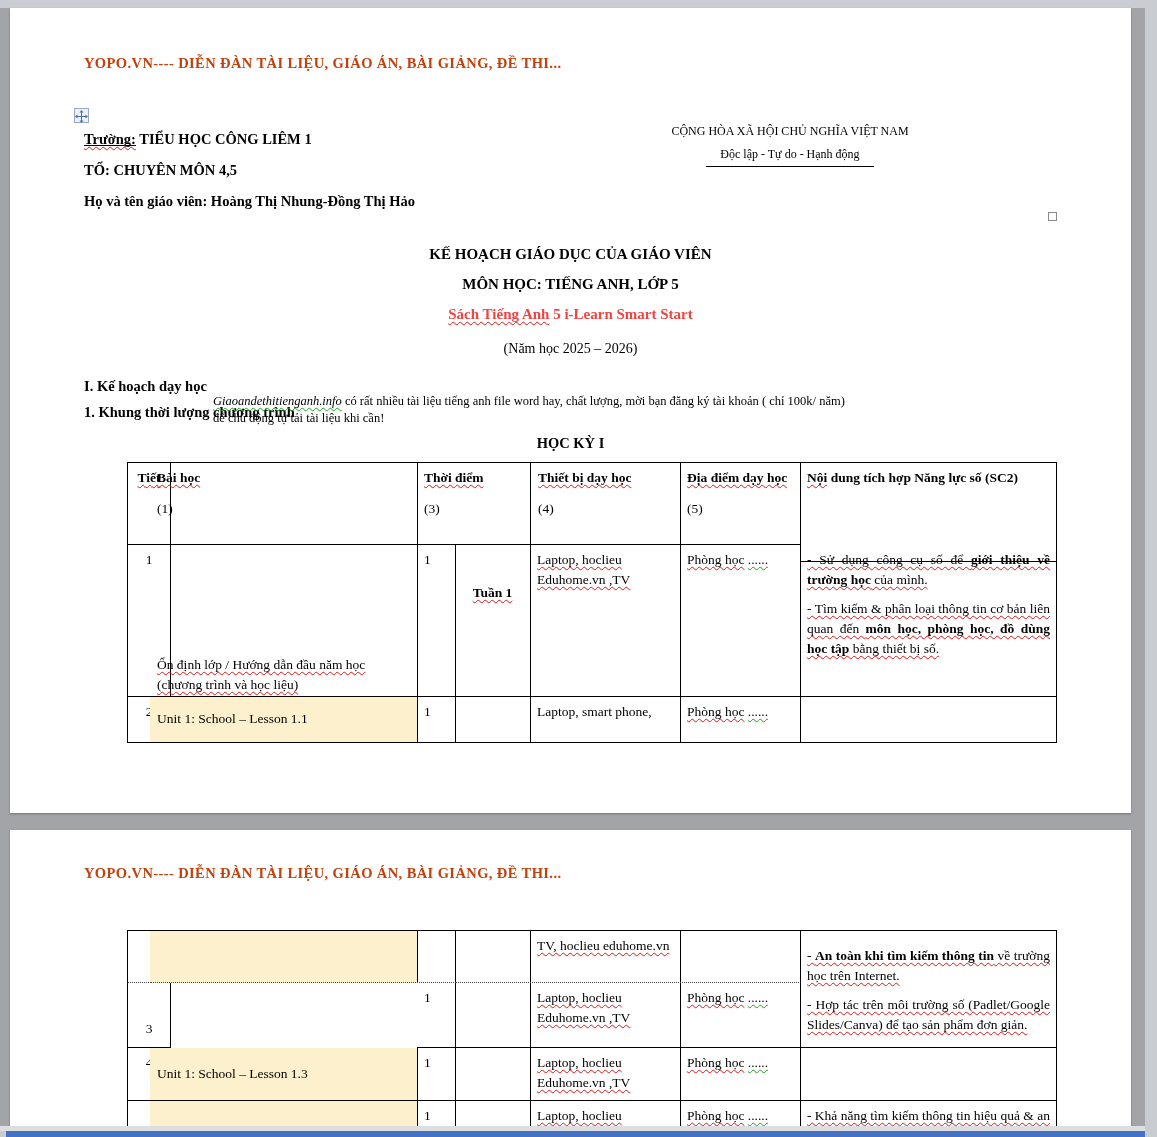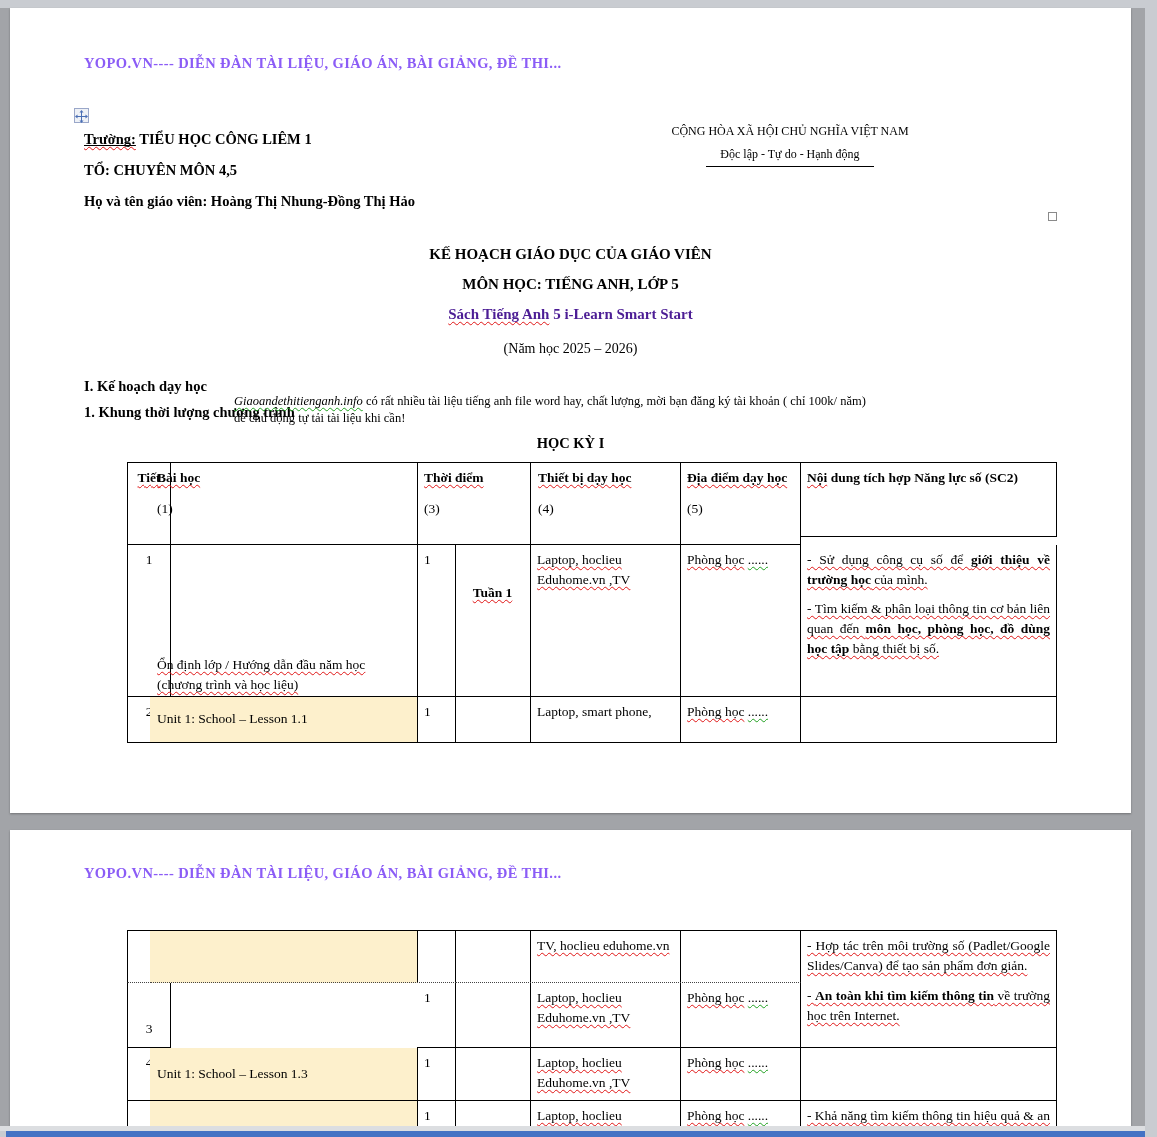--- a/index.html
+++ b/index.html
@@ -5,38 +5,38 @@
   * { margin:0; padding:0; box-sizing:border-box; }
   body { font-family:"Liberation Serif","DejaVu Serif",serif; }
   .screen { position:relative; width:1157px; height:1137px; background:#c9ccd1; overflow:hidden; }
   .canvas { position:absolute; left:0; top:8px; width:1145px; height:1123px; background:#a2a4a8; }
   .page { position:absolute; left:10px; width:1121px; background:#ffffff; overflow:hidden; box-shadow:0 1px 2px rgba(0,0,0,.3); color:#000; }
   .page1 { top:0; height:805px; }
   .page2 { top:822px; height:296px; }
   .gray-band { position:absolute; left:0; right:0; bottom:6px; height:5px; background:#dcdee1; }
   .blue-bar { position:absolute; left:6px; right:6px; bottom:0; height:6px; background:#4472c4; }
 
-  .wm-header { position:absolute; left:74px; font-size:14.5px; font-weight:bold; color:#8b5cf6; letter-spacing:.4px; }
+  .wm-header { position:absolute; left:74px; font-size:14.5px; font-weight:bold; color:#c2410c; letter-spacing:.4px; }
   .abs { position:absolute; }
 
   .b { font-weight:bold; }
   .i { font-style:italic; }
   .wavy-r { text-decoration:underline wavy #e01616 1px; text-underline-offset:2px; text-decoration-skip-ink:none; }
   .wavy-g { text-decoration:underline wavy #1fa01f 1px; text-underline-offset:2px; text-decoration-skip-ink:none; }
   .u { text-decoration:underline; }
   .u > .wavy-r { text-decoration:underline wavy #e01616 1px, underline; }
 
   .school { left:74px; top:116px; font-size:14.5px; font-weight:bold; line-height:31px; }
   .republic { left:600px; top:116px; width:360px; text-align:center; font-weight:normal; font-size:12px; }
   .republic .motto { display:inline-block; border-bottom:1px solid #000; padding:8px 14px 4px 14px; }
 
   .titleblock { left:74px; top:238px; width:973px; text-align:center; }
   .titleblock .t1 { font-size:15px; font-weight:bold; }
   .titleblock .t2 { font-size:15px; font-weight:bold; margin-top:13px; }
-  .titleblock .t3 { font-size:15px; font-weight:bold; color:#4c1d95; margin-top:13px; }
+  .titleblock .t3 { font-size:15px; font-weight:bold; color:#ef4444; margin-top:13px; }
   .titleblock .t4 { font-size:14px; margin-top:18px; }
 
   .sec { font-size:14.5px; font-weight:bold; }
   .promo { font-size:12.5px; line-height:17px; color:#000; }
   .semester { left:74px; top:427px; width:973px; text-align:center; font-size:14.5px; font-weight:bold; }
 
   .tbl { position:absolute; font-size:13.5px; line-height:20px; }
   .cell { position:absolute; border-right:1px solid #000; border-bottom:1px solid #000; padding:5px 6px 0 7px; overflow:hidden; }
   .cell.top { border-top:1px solid #000; }
   .cell.left { border-left:1px solid #000;margin-left:20px; }
@@ -86,21 +86,21 @@
       <div class="abs titleblock">
         <div class="t1">KẾ HOẠCH GIÁO DỤC CỦA GIÁO VIÊN</div>
         <div class="t2">MÔN HỌC:  TIẾNG ANH, LỚP 5</div>
         <div class="t3"><span class="wavy-r">Sách Tiếng Anh</span><span> 5 i-Learn Smart Start</span></div>
         <div class="t4">(Năm học 2025 – 2026)</div>
       </div>
 
       <div class="abs sec" style="left:74px; top:370px;">I. Kế hoạch dạy học</div>
       <div class="abs sec" style="left:74px; top:396px;">1. Khung thời lượng chương trình</div>
 
-      <div class="abs promo" style="left:203px; top:385px; width:770px;margin-left:21px;">
+      <div class="abs promo" style="left:203px; top:385px; width:770px;">
         <div><span class="i wavy-g">Giaoandethitienganh.info</span><span>  có rất nhiều tài liệu tiếng anh file word hay, chất lượng, mời bạn đăng ký tài khoản ( chỉ 100k/ năm)</span></div>
         <div>để chủ động tự tải tài liệu khi cần!</div>
       </div>
 
       <div class="abs semester">HỌC KỲ I</div>
 
       <div class="tbl" style="left:97px; top:454px; width:950px; height:281px;">
 
         <div class="cell top left cnum b" style="left:0; top:0; width:44px; height:83px;"><span class="wavy-r">Tiết</span></div>
         <div class="cell top b" style="left:43px; top:0; width:268px; height:83px;">
@@ -112,21 +112,21 @@
             <div class="hnum">(3)</div>
           </div>
         <div class="cell top b" style="left:423px; top:0; width:151px; height:83px;padding-left:8px;">
             <div><span class="wavy-r">Thiết bị dạy học</span></div>
             <div class="hnum">(4)</div>
           </div>
         <div class="cell top b" style="left:573px; top:0; width:121px; height:83px;">
             <div style="width:105px;"><span class="wavy-r">Địa điểm dạy học</span></div>
             <div class="hnum">(5)</div>
           </div>
-        <div class="cell top b" style="left:693px; top:0; width:257px; height:75px;"><span class="wavy-r">Nội</span><span> dung tích hợp Năng lực số (SC2)</span></div>
+        <div class="cell top b" style="left:693px; top:0; width:257px; height:100px;"><span class="wavy-r">Nội</span><span> dung tích hợp Năng lực số (SC2)</span></div>
 
         <div class="cell left cnum" style="left:0; top:83px; width:44px; height:152px;">1</div>
         <div class="cell" style="left:43px; top:83px; width:268px; height:152px; padding-top:110px;"><span class="wavy-r">Ổn định lớp / Hướng dẫn đầu năm học (chương trình và học liệu)</span></div>
         <div class="cell" style="left:310px; top:83px; width:39px; height:152px;">1</div>
         <div class="cell cnum" style="left:348px; top:83px; width:76px; height:152px; padding-top:38px;"><span class="b wavy-r">Tuần 1</span></div>
         <div class="cell" style="left:423px; top:83px; width:151px; height:152px;"><span class="wavy-r">Laptop, hoclieu Eduhome.vn ,TV</span></div>
         <div class="cell" style="left:573px; top:83px; width:121px; height:152px;"><span class="wavy-r">Phòng học</span> <span class="wavy-g">......</span></div>
         <div class="cell just" style="left:693px; top:83px; width:257px; height:152px;">
           <div class="ndp wavy-r"><span>- Sử dụng công cụ số để </span><span class="b">giới thiệu về trường học</span><span> của mình.</span></div>
           <div class="ndp wavy-r"><span>- Tìm kiếm &amp; phân loại thông tin cơ bản liên quan đến </span><span class="b">môn học, phòng học, đồ dùng học tập</span><span> bằng thiết bị số.</span></div>
@@ -148,22 +148,22 @@
       <div class="tbl" style="left:97px; top:100px; width:950px; height:400px;">
 
         <div class="cell top left cnum dot" style="left:0; top:0; width:44px; height:53px;"></div>
         <div class="cell top yellow dot" style="left:43px; top:0; width:268px; height:53px;"></div>
         <div class="cell top dot" style="left:310px; top:0; width:39px; height:53px;"></div>
         <div class="cell top dot" style="left:348px; top:0; width:76px; height:53px;"></div>
         <div class="cell top dot" style="left:423px; top:0; width:151px; height:53px;"><span class="wavy-r">TV, hoclieu eduhome.vn</span></div>
         <div class="cell top dot" style="left:573px; top:0; width:121px; height:53px;"></div>
 
         <div class="cell top just" style="left:693px; top:0; width:257px; height:118px;">
+          <div class="ndp wavy-r" style="margin-top:10px;"><span>- </span><span class="b">An toàn khi tìm kiếm thông tin</span><span> về trường học trên Internet.</span></div>
           <div class="ndp wavy-r">- Hợp tác trên môi trường số (Padlet/Google Slides/Canva) để tạo sản phẩm đơn giản.</div>
-          <div class="ndp wavy-r" style="margin-top:10px;"><span>- </span><span class="b">An toàn khi tìm kiếm thông tin</span><span> về trường học trên Internet.</span></div>
         </div>
 
         <div class="cell left cnum" style="left:0; top:53px; width:44px; height:65px; padding-top:36px;">3</div>
         <div class="cell" style="left:310px; top:53px; width:39px; height:65px;">1</div>
         <div class="cell" style="left:348px; top:53px; width:76px; height:65px;"></div>
         <div class="cell" style="left:423px; top:53px; width:151px; height:65px;"><span class="wavy-r">Laptop, hoclieu Eduhome.vn ,TV</span></div>
         <div class="cell" style="left:573px; top:53px; width:121px; height:65px;"><span class="wavy-r">Phòng học</span> <span class="wavy-g">......</span></div>
 
         <div class="cell left cnum" style="left:0; top:118px; width:44px; height:53px;">4</div>
         <div class="cell yellow" style="left:43px; top:118px; width:268px; height:53px; padding-top:16px;">Unit 1: School – Lesson 1.3</div>

